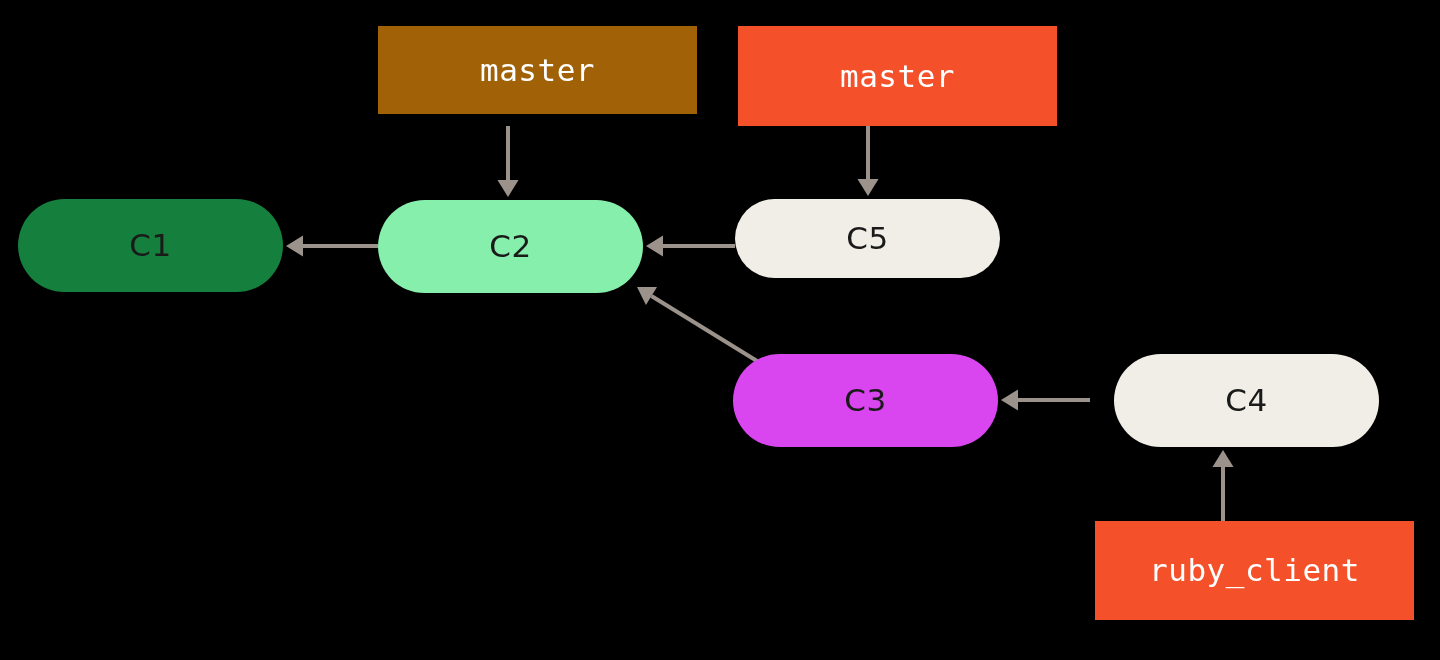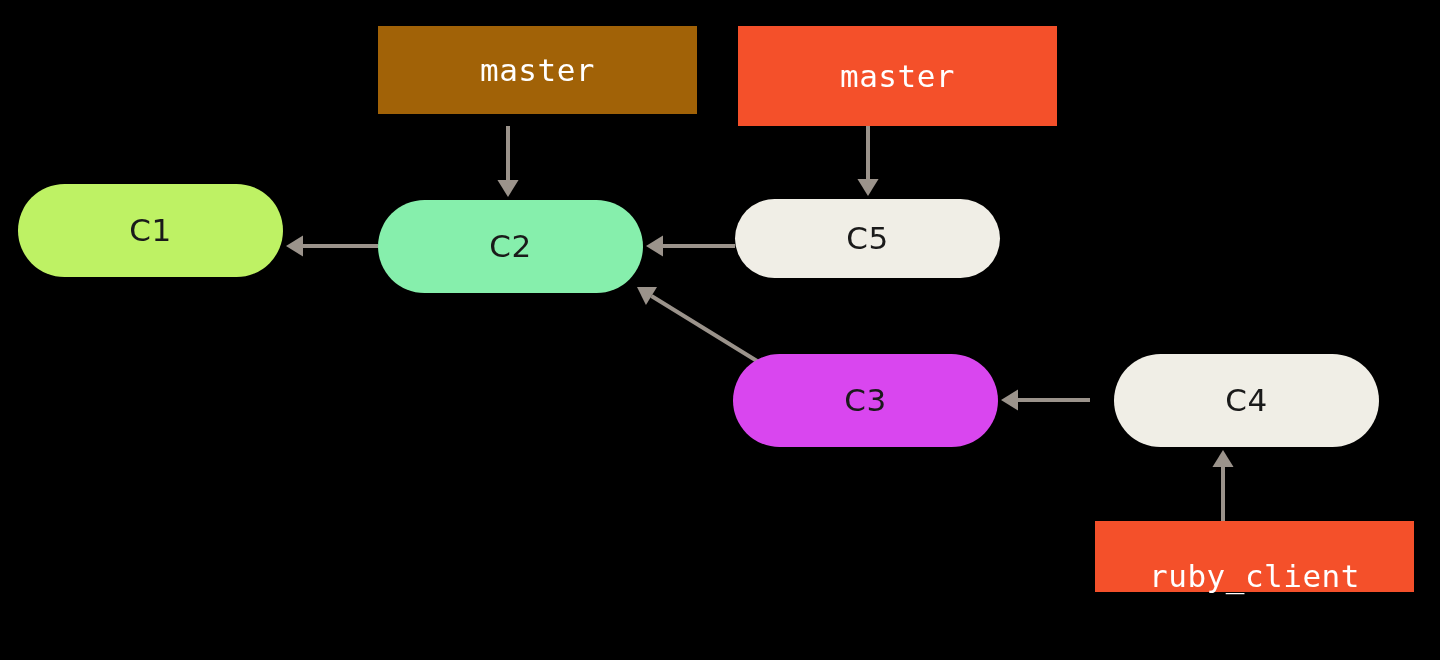--- a/index.html
+++ b/index.html
@@ -89,21 +89,21 @@
         <line x1="868" y1="126" x2="868" y2="179" stroke="#9B938B" stroke-width="4"></line>
         <polygon points="868,196 857.46,179 878.54,179" fill="#9B938B"></polygon>
       </g>
       <g>
         <line x1="1223" y1="521" x2="1223" y2="467" stroke="#9B938B" stroke-width="4"></line>
         <polygon points="1223,450 1233.54,467 1212.46,467" fill="#9B938B"></polygon>
       </g>
     </svg>
 
   <div id="commit-layer">
-      <div class="commit-node" style="left: 18px; top: 184px; width: 265px; height: 93px; background: #bef264; color: rgb(26, 26, 26);">
+      <div class="commit-node" style="left: 18px; top: 199px; width: 265px; height: 93px; background: #15803d; color: rgb(26, 26, 26);">
         <span>C1</span>
       </div>
       <div class="commit-node" style="left: 378px; top: 200px; width: 265px; height: 93px; background: #86efac; color: rgb(26, 26, 26);">
         <span>C2</span>
       </div>
       <div class="commit-node" style="left: 735px; top: 199px; width: 265px; height: 79px; background: rgb(240, 238, 230); color: rgb(26, 26, 26);">
         <span>C5</span>
       </div>
       <div class="commit-node" style="left: 733px; top: 354px; width: 265px; height: 93px; background: #d946ef; color: rgb(26, 26, 26);">
         <span>C3</span>
@@ -112,18 +112,18 @@
         <span>C4</span>
       </div>
     </div>
   <div id="branch-layer">
       <div class="branch-label" style="left: 378px; top: 26px; width: 319px; height: 88px; background: #a16207; color: rgb(255, 255, 255);">
         <span>master</span>
       </div>
       <div class="branch-label" style="left: 738px; top: 26px; width: 319px; height: 100px; background: rgb(244, 80, 42); color: rgb(255, 255, 255);">
         <span>master</span>
       </div>
-      <div class="branch-label" style="left: 1095px; top: 521px; width: 319px; height: 71px; background: rgb(244, 80, 42); color: rgb(255, 255, 255); align-items: flex-end;">
+      <div class="branch-label" style="left: 1095px; top: 521px; width: 319px; height: 99px; background: rgb(244, 80, 42); color: rgb(255, 255, 255);">
         <span>ruby_client</span>
       </div>
     </div>
 
 </div>
 
 </body></html>

